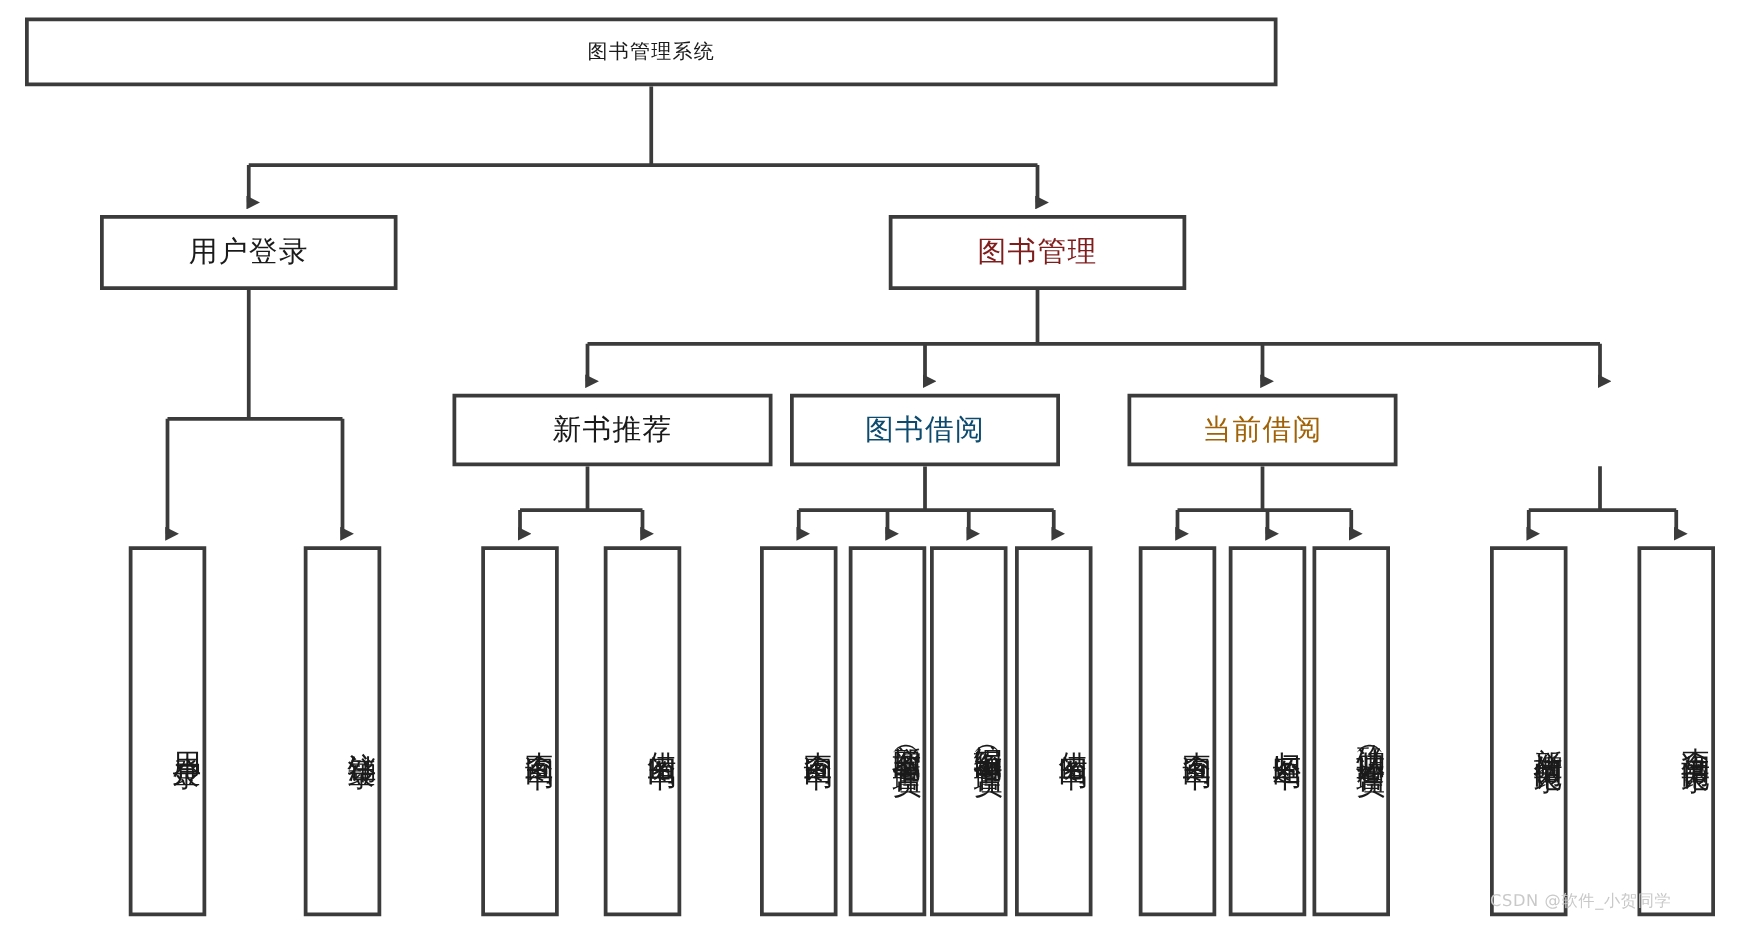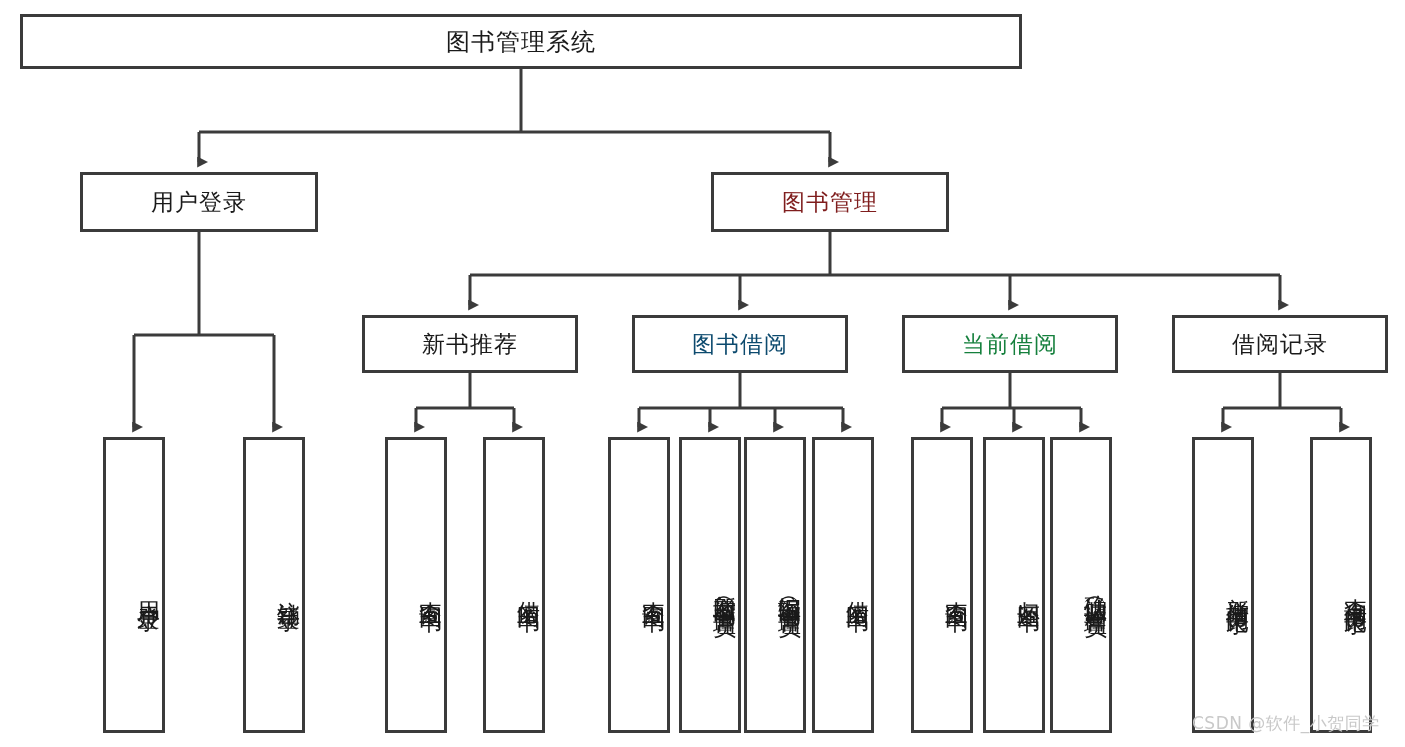--- a/index.html
+++ b/index.html
@@ -37,40 +37,40 @@
     text-align: center;
     color: #1a1a1a;
     z-index: 2;
   }
   .node.horiz {
     font-size: 23px;
     line-height: 1.25;
     letter-spacing: 1px;
   }
   .node.root {
-    font-size: 24px;
+    font-size: 16px;
     letter-spacing: 1px;
   }
   .node.vert {
     writing-mode: vertical-rl;
     text-orientation: upright;
     font-size: 23px;
     line-height: 1.18;
     letter-spacing: 3px;
     align-items: flex-start;
     justify-content: center;
     padding-top: 8px;
     white-space: nowrap;
   }
   .node.vert.topalign {
     padding-top: 10px;
   }
   .watermark {
     position: absolute;
-    font-size: 17px;
+    font-size: 13px;
     color: #c9c9c9;
     letter-spacing: 0.5px;
     z-index: 3;
     white-space: nowrap;
     font-family: "DejaVu Sans", "Liberation Sans", sans-serif;
   }
 </style>
 </head>
 <body>
 
@@ -126,24 +126,23 @@
       <path d="M1223,408 L1223,427" marker-end="url(#arrow)"></path>
       <path d="M1341,408 L1341,427" marker-end="url(#arrow)"></path>
     </g>
   </svg>
 
   <div class="node root" id="n-root" style="left: 20px; top: 14px; width: 1002px; height: 55px; border-color: rgb(59, 59, 59); color: rgb(26, 26, 26);">图书管理系统</div>
 
   <div class="node horiz" id="n-l2-0" style="left: 80px; top: 172px; width: 238px; height: 60px; border-color: rgb(59, 59, 59); color: rgb(26, 26, 26);">用户登录</div>
   <div class="node horiz" id="n-l2-1" style="left: 711px; top: 172px; width: 238px; height: 60px; border-color: rgb(59, 59, 59); color: #7f1d1d;">图书管理</div>
 
-  <div class="node horiz" id="n-l3-0" style="left: 362px; top: 315px; width: 216px; height: 58px; border-color: rgb(59, 59, 59); color: rgb(26, 26, 26);">新书推荐</div>
+  <div class="node horiz" id="n-l3-0" style="left: 362px; top: 315px; width: 256px; height: 58px; border-color: rgb(59, 59, 59); color: rgb(26, 26, 26);">新书推荐</div>
   <div class="node horiz" id="n-l3-1" style="left: 632px; top: 315px; width: 216px; height: 58px; border-color: rgb(59, 59, 59); color: #0c4a6e;">图书借阅</div>
-  <div class="node horiz" id="n-l3-2" style="left: 902px; top: 315px; width: 216px; height: 58px; border-color: rgb(59, 59, 59); color: #15803d;">当前借阅</div>
-  <div class="node horiz" id="n-l3-3" style="left: 1172px; top: 315px; width: 216px; height: 58px; border-color: rgb(59, 59, 59); color: rgb(26, 26, 26);">借阅记录</div>
+  <div class="node horiz" id="n-l3-2" style="left: 902px; top: 315px; width: 216px; height: 58px; border-color: rgb(59, 59, 59); color: #a16207;">当前借阅</div>
 
   <div class="node vert" id="n-leaf-0" style="left: 103px; top: 437px; width: 62px; height: 296px; border-color: rgb(59, 59, 59); color: rgb(26, 26, 26);">用户登录</div>
   <div class="node vert" id="n-leaf-1" style="left: 243px; top: 437px; width: 62px; height: 296px; border-color: rgb(59, 59, 59); color: rgb(26, 26, 26);">注销登录</div>
   <div class="node vert" id="n-leaf-2" style="left: 385px; top: 437px; width: 62px; height: 296px; border-color: rgb(59, 59, 59); color: rgb(26, 26, 26);">查询图书</div>
   <div class="node vert" id="n-leaf-3" style="left: 483px; top: 437px; width: 62px; height: 296px; border-color: rgb(59, 59, 59); color: rgb(26, 26, 26);">借阅图书</div>
   <div class="node vert" id="n-leaf-4" style="left: 608px; top: 437px; width: 62px; height: 296px; border-color: rgb(59, 59, 59); color: rgb(26, 26, 26);">查询图书</div>
   <div class="node vert topalign" id="n-leaf-5" style="left: 679px; top: 437px; width: 62px; height: 296px; border-color: rgb(59, 59, 59); color: rgb(26, 26, 26);">新增图书（管理员）</div>
   <div class="node vert topalign" id="n-leaf-6" style="left: 744px; top: 437px; width: 62px; height: 296px; border-color: rgb(59, 59, 59); color: rgb(26, 26, 26);">编辑图书（管理员）</div>
   <div class="node vert" id="n-leaf-7" style="left: 812px; top: 437px; width: 62px; height: 296px; border-color: rgb(59, 59, 59); color: rgb(26, 26, 26);">借阅图书</div>
   <div class="node vert" id="n-leaf-8" style="left: 911px; top: 437px; width: 62px; height: 296px; border-color: rgb(59, 59, 59); color: rgb(26, 26, 26);">查询图书</div>

